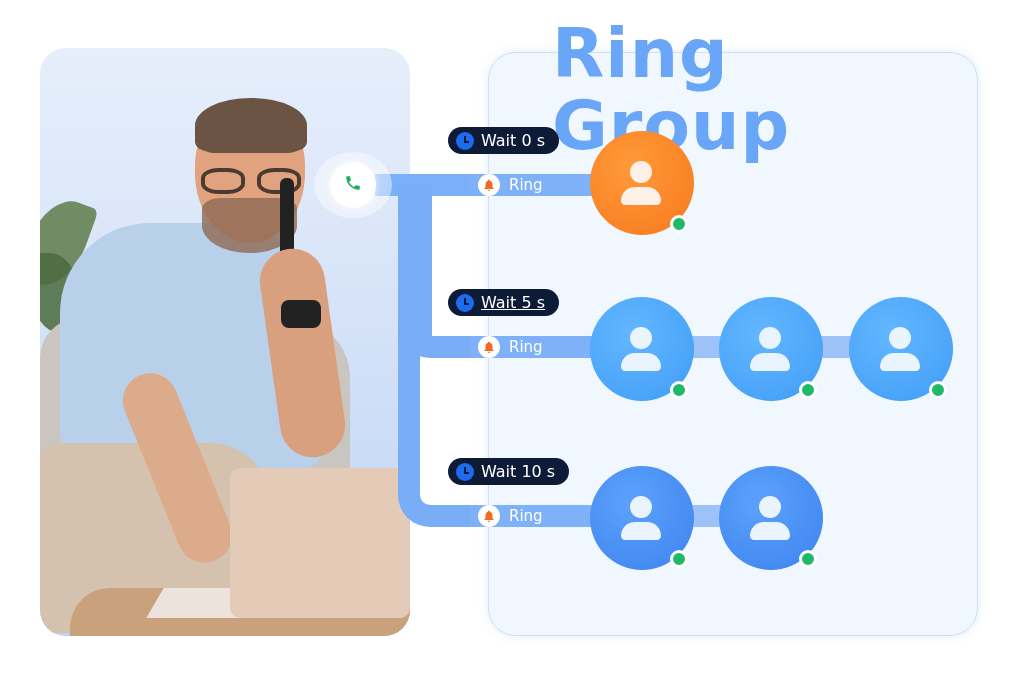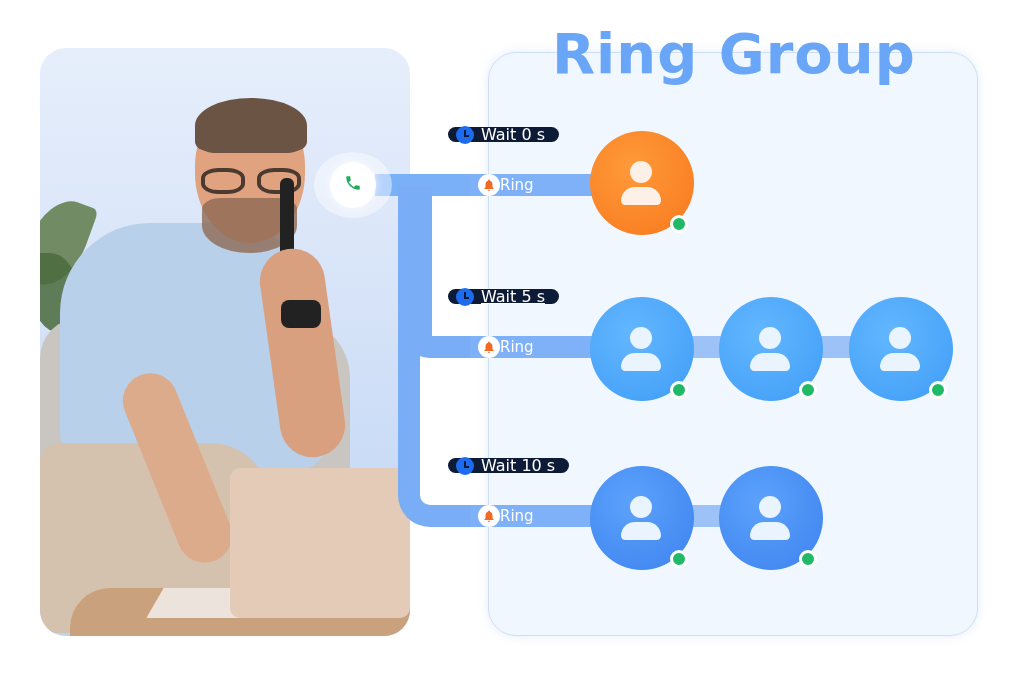--- a/index.html
+++ b/index.html
@@ -2,21 +2,21 @@
 <html><head>
   <meta charset="utf-8">
   <style>
     * { box-sizing: border-box; margin: 0; padding: 0; }
     html, body { width: 1023px; height: 682px; overflow: hidden; background: #ffffff; }
     body { position: relative; font-family: "DejaVu Sans", sans-serif; }
 
     .title {
       position: absolute; left: 552px; top: 18px; width: 370px;
       font-family: "DejaVu Sans", sans-serif; font-weight: bold;
-      font-size: 56px; letter-spacing: 1px; color: #6aa6f8; z-index: 5;
+      font-size: 68px; letter-spacing: 1px; color: #6aa6f8; z-index: 5;
       line-height: 72px;
     }
 
     
     .photo-card {
       position: absolute; left: 40px; top: 48px; width: 370px; height: 588px;
       border-radius: 26px; overflow: hidden;
       background: linear-gradient(180deg, #e6eefb 0%, #d6e3f8 45%, #bcd3f5 100%);
       z-index: 1;
     }
@@ -60,30 +60,30 @@
     .bar.b2 { left: 470px; top: 505px; width: 125px; }
     .link { position:absolute; height: 22px; background:#9cc2f7; z-index:3; }
 
     
     .call-halo { position:absolute; left: 314px; top: 152px; width: 78px; height: 66px; border-radius: 50%; background: rgba(255,255,255,0.45); z-index:4; }
     .call-btn { position:absolute; left: 330px; top: 162px; width: 46px; height: 46px; border-radius: 50%; background:#ffffff; z-index:5;
       display:flex; align-items:center; justify-content:center; box-shadow: 0 0 8px rgba(255,255,255,0.7); }
 
     
     .wait {
-      position:absolute; left: 448px; height: 15px; padding: 0 14px 0 8px;
+      position:absolute; left: 448px; height: 27px; padding: 0 14px 0 8px;
       border-radius: 17px; background: #0e1b36; color: #ffffff; z-index: 6;
       display:flex; align-items:center; gap: 7px; font-size: 16px;
     }
     .wait .clock { width: 18px; height: 18px; border-radius: 50%; background:#1d6bef; position:relative; }
     .wait .clock::before { content:""; position:absolute; left:8px; top:4px; width:2px; height:6px; background:#0e1b36; }
     .wait .clock::after { content:""; position:absolute; left:8px; top:9px; width:5px; height:2px; background:#0e1b36; }
 
     
-    .ring { position:absolute; left: 478px; z-index:6; display:flex; align-items:center; color:#ffffff; font-size:15px; }
+    .ring { position:absolute; left: 478px; z-index:6; display:flex; align-items:center; gap: 9px; color:#ffffff; font-size:15px; }
     .ring .bell { width: 22px; height: 22px; border-radius: 50%; background:#ffffff; display:flex; align-items:center; justify-content:center; }
 
     
     .avatar { position:absolute; width: 104px; height: 104px; border-radius:50%; z-index: 6; }
     .avatar.orange { background: radial-gradient(circle at 40% 35%, #ff9a3a, #f7781c); }
     .avatar.lightblue { background: radial-gradient(circle at 40% 35%, #63b7ff, #3f9cf6); }
     .avatar.blue { background: radial-gradient(circle at 40% 35%, #5ca2fb, #3c82ef); }
     .avatar .person-head { position:absolute; left: 40px; top: 30px; width: 22px; height: 22px; border-radius: 50%; background:#fdf1e7; }
     .avatar.lightblue .person-head, .avatar.blue .person-head { background:#eaf4ff; }
     .avatar .person-body { position:absolute; left: 31px; top: 56px; width: 40px; height: 18px; border-radius: 20px 20px 6px 6px; background:#fdf1e7; }

